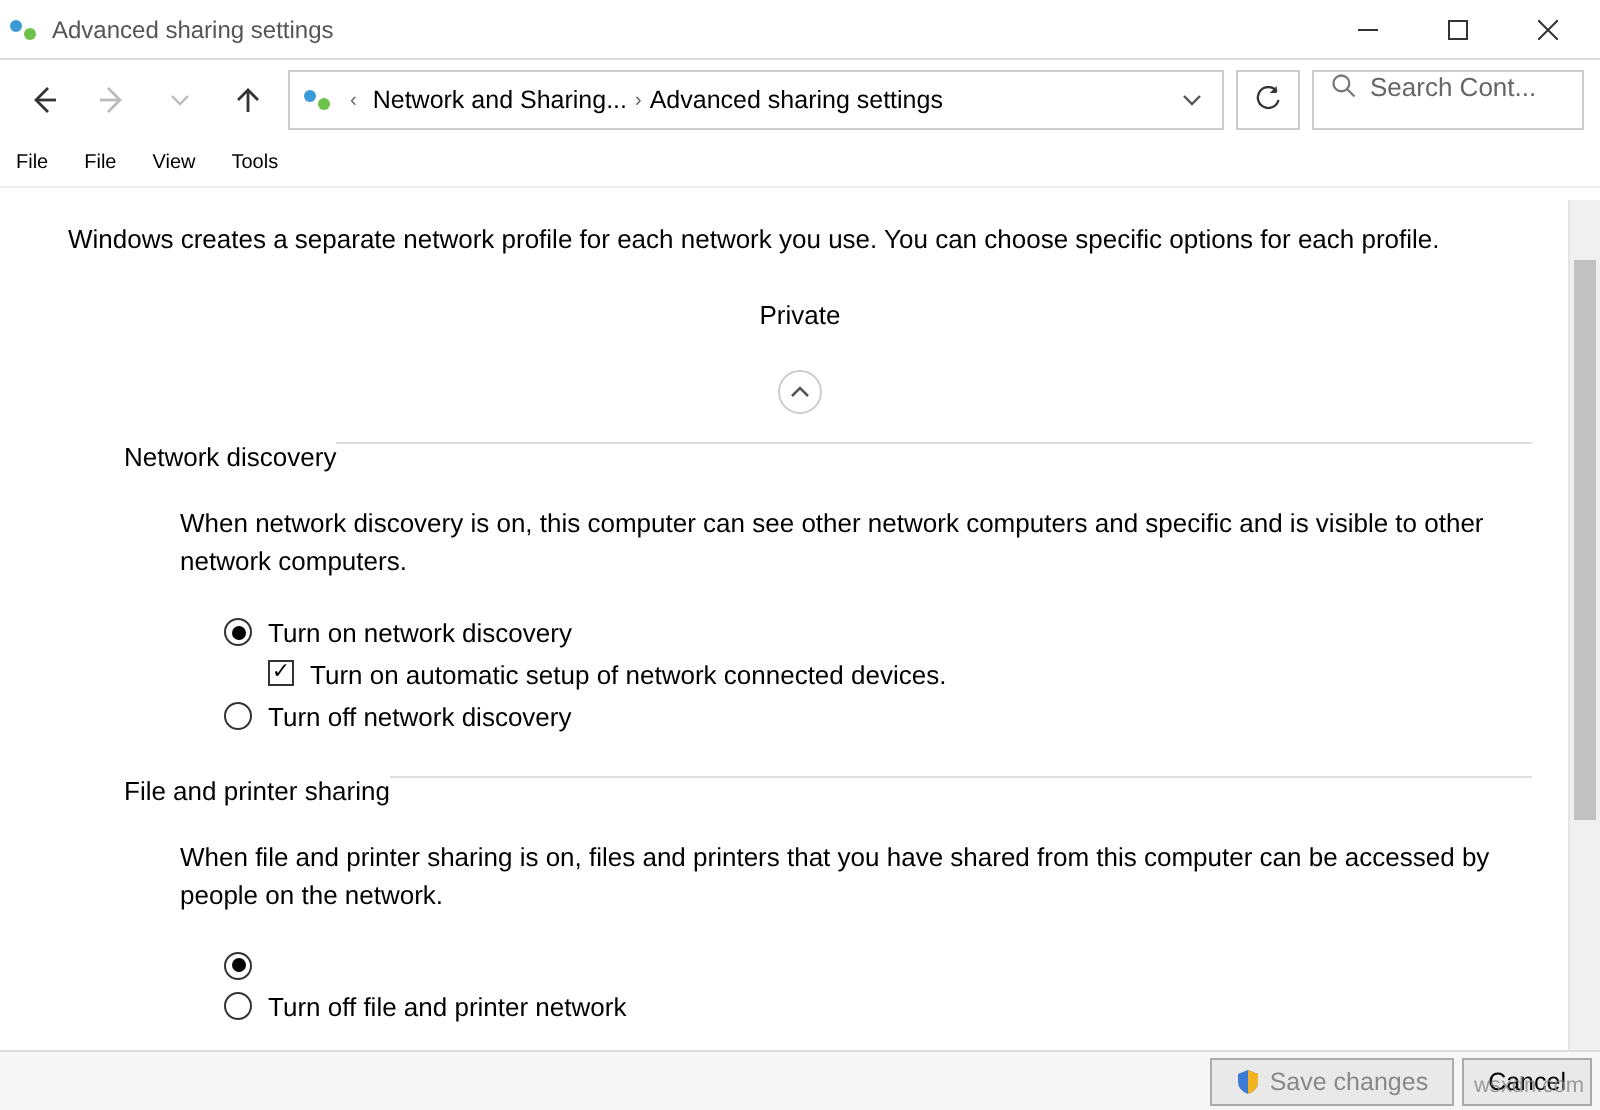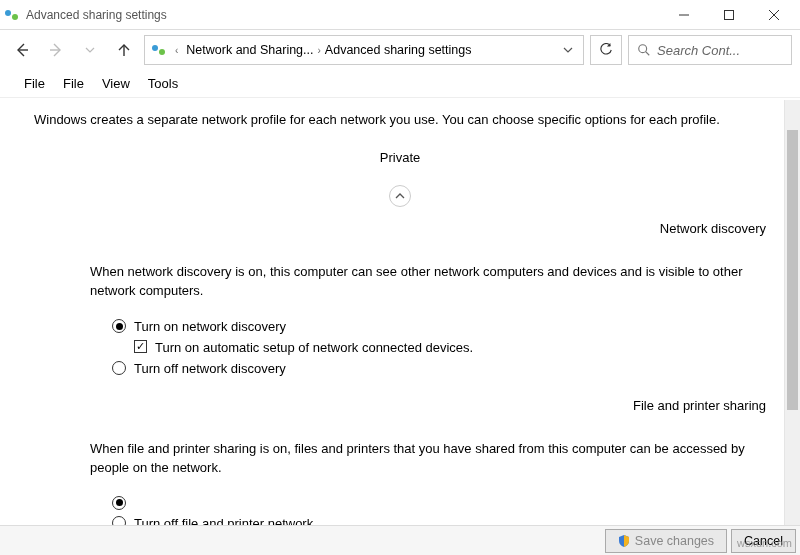--- a/index.html
+++ b/index.html
@@ -47,27 +47,27 @@
     .addr-icon { width: 16px; height: 16px; display: flex; align-items: center; justify-content: center; flex-shrink: 0; }
     .breadcrumb { display: flex; align-items: center; gap: 2px; min-width: 0; overflow: hidden; white-space: nowrap; }
     .crumb { font-size: 12.5px; color: #000; }
     .crumb-sep { color: #666; font-size: 10px; padding: 0 2px; }
     .addr-spacer { flex: 1; }
     .dropdown-arrow { color: #555; padding: 0 4px; }
     .refresh-btn {
       width: 32px; height: 30px; border: 1px solid #ccc; display: flex; align-items: center; justify-content: center; color: #333;
     }
     .search-box {
-      width: 164px; height: 30px; border: 1px solid #ccc; display: flex; align-items: center; padding: 0 8px; gap: 6px; color: #666; font-style: italic;
+      width: 136px; height: 30px; border: 1px solid #ccc; display: flex; padding: 0 8px; gap: 6px; color: #666;
     }
     .menubar {
       display: flex;
       gap: 18px;
-      padding: 6px 24px;
-      font-size: 13px;
+      padding: 6px 8px;
+      font-size: 10px;
       border-bottom: 1px solid #eee;
     }
     .menu-item { color: #000; }
     .content-area {
       position: absolute;
       top: 100px;
       left: 0;
       right: 0;
       bottom: 30px;
       overflow: hidden;
@@ -101,21 +101,21 @@
       flex-direction: column;
     }
     .section-title { font-size: 13px; color: #000; }
     .section-line { flex: 1; height: 1px; background: #ddd; }
     .collapse-circle {
       width: 22px; height: 22px; border-radius: 50%; border: 1px solid #ccc;
       display: flex; align-items: center; justify-content: center; color: #555;
     }
     .subsection { margin-left: 28px; margin-bottom: 22px; }
     .subsection-header {
-      display: flex; align-items: flex-end; gap: 10px; margin-bottom: 16px; flex-direction: column;
+      display: flex; align-items: flex-start; margin-bottom: 16px;
     }
     .subsection-title { font-size: 13px; color: #000; }
     .subsection-body { margin-left: 28px; }
     .desc-text { font-size: 13px; color: #000; line-height: 1.5; margin-bottom: 18px; }
     .radio-group { margin-left: 22px; }
     .radio-row { display: flex; align-items: center; gap: 8px; font-size: 13px; margin-bottom: 6px; }
     .checkbox-row { display: flex; align-items: flex-start; gap: 8px; font-size: 13px; margin-left: 22px; margin-bottom: 6px; }
     .radio {
       width: 14px; height: 14px; border-radius: 50%; border: 1px solid #333; display: flex; align-items: center; justify-content: center; flex-shrink: 0;
     }
@@ -267,21 +267,21 @@
           </svg>
       </span>
     </div>
 
     <div class="subsection">
       <div class="subsection-header">
         <span class="subsection-title">Network discovery</span>
         <span class="section-line"></span>
       </div>
       <div class="subsection-body">
-        <p class="desc-text">When network discovery is on, this computer can see other network computers and devices and is visible to other network computers.</p>
+        <p class="desc-text">When network discovery is on, this computer can see other network computers and specific and is visible to other network computers.</p>
         <div class="radio-group">
           <label class="radio-row">
             <span class="radio checked"></span>
             <span>Turn on network discovery</span>
           </label>
           <label class="checkbox-row">
             <span class="checkbox checked"></span>
             <span>Turn on automatic setup of network connected devices.</span>
           </label>
           <label class="radio-row">

